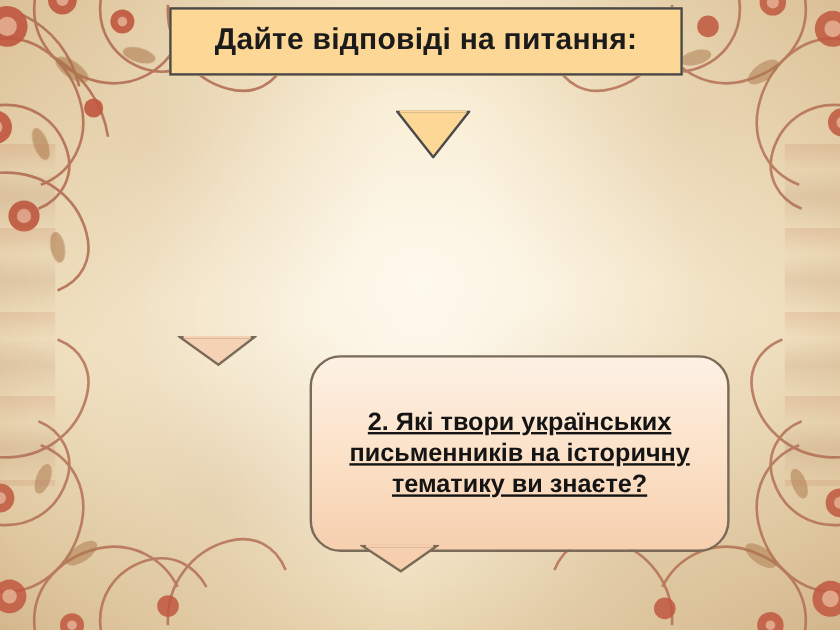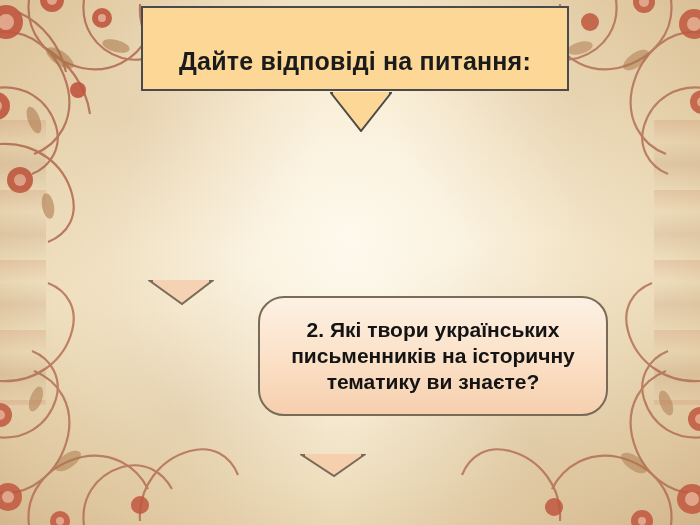--- a/index.html
+++ b/index.html
@@ -68,21 +68,20 @@
     border: 2px solid #4a4a4a;
     text-align: center;
     padding: 10px 12px 12px 12px;
   }
   .title-box .title-text {
     font-size: 25px;
     font-weight: bold;
     color: #1b1b1b;
     line-height: 1.22;
     letter-spacing: 0.2px;
-    margin-top: 28px;
   }
   .title-tail {
     position: absolute;
     left: 330px;
     top: 92px;
     width: 62px;
     height: 40px;
   }
   .title-tail svg { display:block; width:100%; height:100%; }
 
@@ -117,23 +116,24 @@
     top: 280px;
     width: 66px;
     height: 26px;
   }
   .tail1 svg { display:block; width:100%; height:100%; }
 
   #bubble2 {
     left: 258px;
     top: 296px;
     width: 350px;
-    height: 120px;
+    height: 164px;
     font-size: 21px;
     background: linear-gradient(180deg, #fdf1e4 0%, #fbe0c6 55%, #f6cfae 100%);
+    text-decoration: underline;
   }
   .tail2 {
     position: absolute;
     left: 300px;
     top: 454px;
     width: 66px;
     height: 24px;
   }
   .tail2 svg { display:block; width:100%; height:100%; }
 </style>

